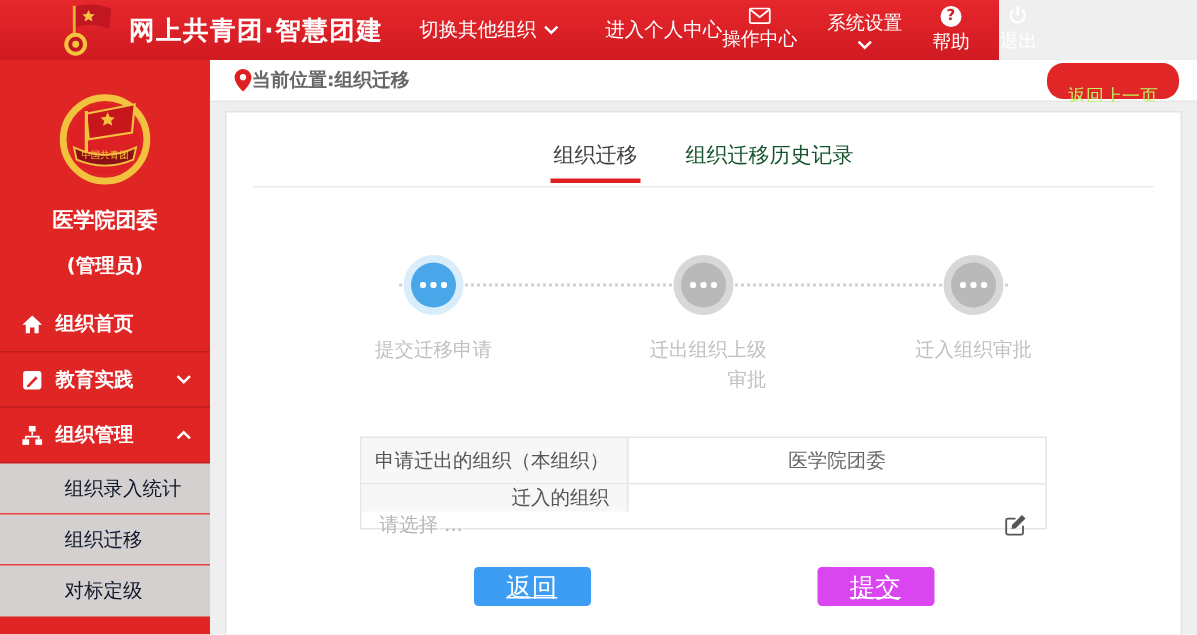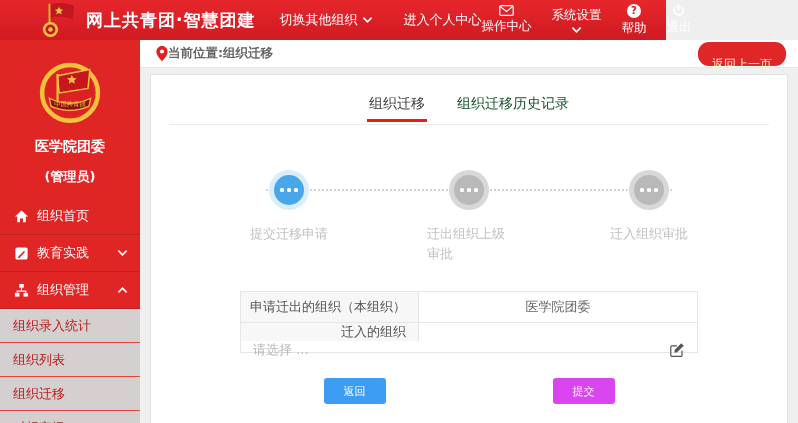--- a/index.html
+++ b/index.html
@@ -30,40 +30,40 @@
   .sidebar {
     position:absolute; top:40px; left:0; width:140px; height:383px;
     background:#e02525; color:#fff; z-index:5;
   }
   .emblem-wrap { display:flex; justify-content:center; padding-top:16px; }
   .org-name { text-align:center; font-size:14px; font-weight:bold; margin-top:10px; }
   .org-role { text-align:center; font-size:13px; font-weight:bold; margin-top:12px; }
   .side-menu { margin-top:12px; }
   .menu-item {
     height:37px; display:flex; align-items:center; padding:0 12px 0 14px;
-    border-bottom:1px solid rgba(0,0,0,0.14); cursor:pointer; font-size:13px;
+    border-bottom:1px solid rgba(0,0,0,0.14); cursor:pointer; font-size:13px;font-weight:bold;
   }
   .menu-item .mi-icon { width:15px; height:15px; margin-right:8px; flex:0 0 auto; }
   .menu-item .mi-chevron { margin-left:auto; width:11px; height:8px; }
   .submenu { background:#d5d0d0; }
   .submenu-item {
-    height:34px; display:flex; align-items:center; padding-left:13px;
-    color:#b91c1c; font-size:13px; cursor:pointer;
+    height:34px; display:flex; align-items:center; padding-left:43px;
+    color:#0f172a; font-size:13px; cursor:pointer;
   }
   .submenu-item:not(:last-child) { border-bottom:1px solid #e8423c; }
 
   
   .main { position:absolute; top:40px; left:140px; width:658px; height:383px; }
   .breadcrumb-bar {
     height:28px; background:#fff; border-bottom:1px solid #e6e6e6;
     display:flex; align-items:center; padding:0 12px 0 16px;
   }
   .breadcrumb { display:flex; align-items:center; gap:0; color:#666; font-size:12.5px;font-weight:bold; }
   .back-btn {
-    margin-left:auto; background:#e02626; color:#fef9c3; border:none; cursor:pointer;
+    margin-left:auto; background:#e02626; color:#bef264; border:none; cursor:pointer;
     height:20px; padding:12px 14px; border-radius:11px; font-size:12px; line-height:20px;
   }
   .content-area { position:absolute; top:28px; bottom:0; left:0; right:0; background:#f0eff0; padding:6px 10px 0; }
   .card { background:#fff; border:1px solid #e3e3e3; height:400px; }
 
   
   .tabs-bar {
     margin:0 18px; padding-top:20px; padding-bottom:2px;
     border-bottom:1px solid #ececec; display:flex; justify-content:center; gap:28px;
   }
@@ -74,38 +74,38 @@
   .stepper { position:relative; width:540px; margin:50px auto 0; display:flex; }
   .stepper-line { position:absolute; top:14px; left:67px; right:67px; border-top:2px dotted #d2d2d2; z-index:1; }
   .step { flex:1; display:flex; flex-direction:column; align-items:center; position:relative; z-index:2; }
   .step-circle {
     width:30px; height:30px; border-radius:50%;
     display:flex; align-items:center; justify-content:center; gap:2.5px;
     background:#b9b9b9; box-shadow:0 0 0 5px #d8d8d8;
   }
   .step.active .step-circle { background:#49a7e9; box-shadow:0 0 0 5px #d9edfa; }
   .step-dot { width:4.5px; height:4.5px; background:#fff; border-radius:1.5px; }
-  .step-label { margin-top:19px; font-size:13px; color:#c2c1c1; text-align:left; max-width:84px; line-height:1.5; }
+  .step-label { margin-top:19px; font-size:13px; color:#c2c1c1; text-align:right; max-width:84px; line-height:1.5; }
 
   
   .form-table { width:458px; margin:28px auto 0; border:1px solid #e6e6e6; font-size:13px; }
   .form-row { display:flex; height:30px; }
   .form-row + .form-row { border-top:1px solid #e6e6e6;flex-direction:column; }
   .form-label {
     width:178px; background:#f7f7f7; border-right:1px solid #e6e6e6; color:#555;
     display:flex; align-items:center; justify-content:flex-end; padding-right:12px;
   }
   .form-value { flex:1; display:flex; align-items:center; color:#666; padding:0 12px; }
   .form-value.center { justify-content:center; }
   .placeholder { color:#bab5b5; }
   .edit-icon { margin-left:auto; width:16px; height:16px; cursor:pointer; }
 
   
   .actions { width:458px; margin:25px auto 0; display:flex; justify-content:space-around; }
-  .btn { width:62px; height:26px; border:none; border-radius:3px; color:#fff; font-size:11px; cursor:pointer; }
+  .btn { width:78px; height:26px; border:none; border-radius:3px; color:#fff; font-size:17px; cursor:pointer;text-decoration:underline; }
   .btn-back { background:#3d9df2; }
   .btn-submit { background:#d946ef; }
 </style>
 </head>
 <body>
 
 <div class="header">
   <svg class="logo" viewBox="0 0 40 40">
     <path d="M10 4 C17 1 27 1.5 36 5 L34.5 19 C26 15.5 17 15.5 11 18 Z" fill="#c01722"></path>
     <path d="M20 6 l1.3 2.8 3 .3 -2.2 2 .7 3 -2.8 -1.6 -2.8 1.6 .7 -3 -2.2 -2 3 -.3 Z" fill="#f4c53c"></path>
@@ -198,23 +198,20 @@
       <span>组织管理</span>
       <svg class="mi-chevron" viewBox="0 0 12 8">
           <path d="M1.5 6.5 L6 2 L10.5 6.5" stroke="#fff" stroke-width="1.8" fill="none"></path>
         </svg>
     </div>
     <div class="submenu">
       <div class="submenu-item">
         <span>组织录入统计</span>
       </div>
       <div class="submenu-item">
-        <span>组织列表</span>
-      </div>
-      <div class="submenu-item">
         <span>组织迁移</span>
       </div>
       <div class="submenu-item">
         <span>对标定级</span>
 
       </div>
     </div>
   </div>
 </div>
 

